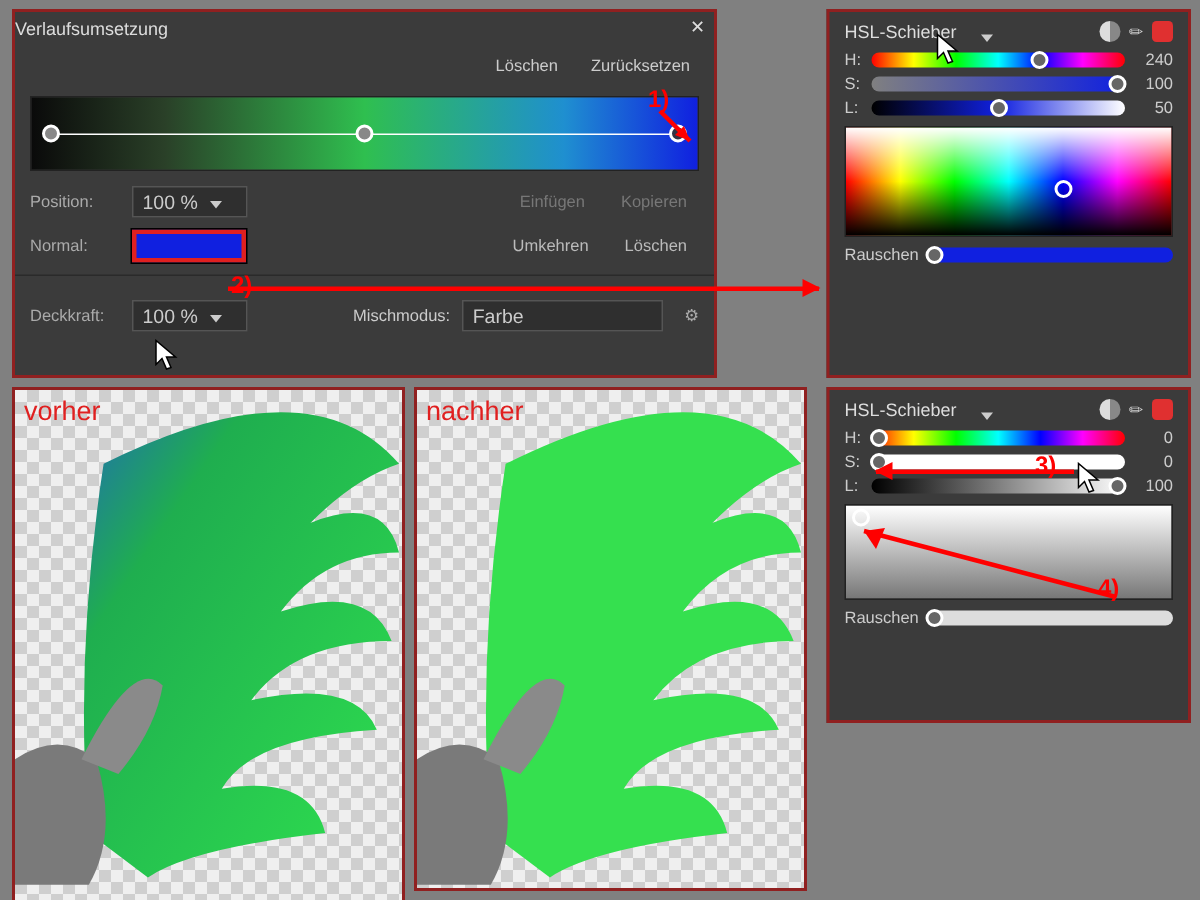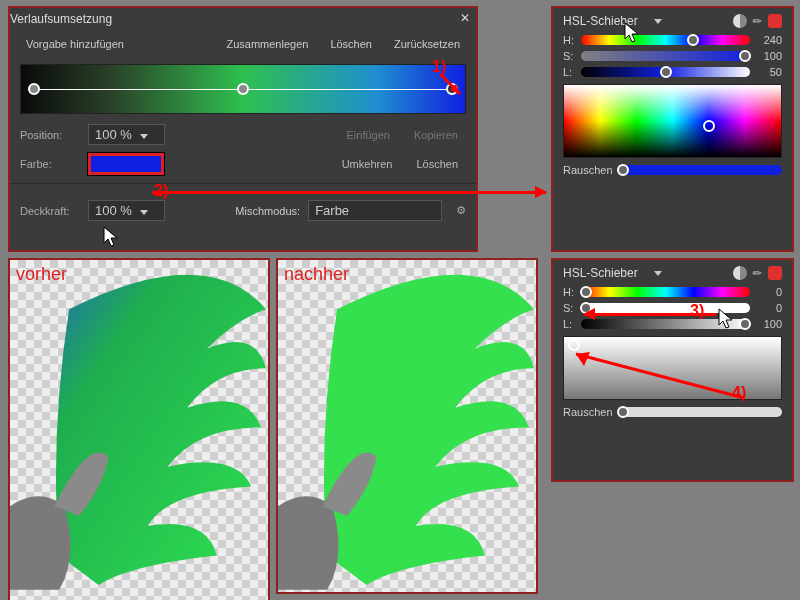--- a/index.html
+++ b/index.html
@@ -11,21 +11,21 @@
   .gradslot{margin:6px 10px;height:48px;position:relative;border:1px solid #222}
   .gradbar{position:absolute;inset:0;background:linear-gradient(90deg,#0a0a0a 0%,#2a4028 20%,#2fbf4f 50%,#1f8fd0 80%,#1020e0 100%)}
   .stopline{position:absolute;left:8px;right:8px;top:50%;height:1px;background:#fff}
   .gstop{position:absolute;top:50%;width:12px;height:12px;margin:-6px 0 0 -6px;border-radius:50%;background:#888;border:2px solid #fff;box-sizing:border-box}
   .row{display:flex;align-items:center;padding:4px 10px;gap:8px}
   .lbl{width:60px;color:#aaa}
   .sel{background:#2f2f2f;border:1px solid #555;color:#ccc;padding:2px 16px 2px 6px;font-size:13px;position:relative}
   .swatch{width:70px;height:16px;background:#1020e0;border:3px solid #e02020;outline:1px solid #000}
   .ghostbtn{color:#777;padding:2px 8px}
   .hsl{position:absolute;background:#3b3b3b;border:2px solid #902020;box-sizing:border-box;padding:6px 10px}
-  .hslhead{display:flex;align-items:center;gap:16px;margin-bottom:6px}
+  .hslhead{display:flex;align-items:flex-end;gap:16px;margin-bottom:6px}
   .hsltitle{flex:0 0 auto;color:#ddd;font-size:12px}
   .tri{width:0;height:0;border-left:4px solid transparent;border-right:4px solid transparent;border-top:5px solid #ccc}
   .hicons{margin-left:auto;display:flex;gap:6px;align-items:center}
   .ico{width:14px;height:14px;border-radius:50%}
   .srow{display:flex;align-items:center;gap:6px;margin:4px 0}
   .sl{width:12px;color:#ccc}
   .track{flex:1;height:10px;border-radius:5px;position:relative}
   .hue{background:linear-gradient(90deg,#f00,#ff0,#0f0,#0ff,#00f,#f0f,#f00)}
   .val{width:26px;text-align:right;color:#ccc}
   .knob{position:absolute;top:50%;width:12px;height:12px;margin:-6px 0 0 -6px;border-radius:50%;background:#666;border:2px solid #fff;box-sizing:border-box}
@@ -45,42 +45,40 @@
 </style>
 </head>
 <body>
 
 <div class="panel" style="left:8px;top:6px;width:470px;height:246px">
   <div class="title">
     <span>Verlaufsumsetzung</span>
     <span class="close">✕</span>
   </div>
   <div class="btnrow">
-    <button class="btn">Vorgabe hinzufügen</button>
-    <div style="flex:1"></div>
-    <button class="btn">Zusammenlegen</button>
+    <div style="flex:1"></div>
     <button class="btn">Löschen</button>
     <button class="btn">Zurücksetzen</button>
   </div>
   <div class="gradslot">
     <div class="gradbar"></div>
     <div class="stopline"></div>
     <div class="gstop" style="left:3%"></div>
     <div class="gstop" style="left:50%"></div>
     <div class="gstop" style="left:97%;border-color:#fff;background:#334"></div>
   </div>
   <div class="row">
     <span class="lbl">Position:</span>
     <span class="sel"><span>100 %</span> <span class="tri" style="display:inline-block;margin-left:4px"></span></span>
     <div style="flex:1"></div>
     <span class="ghostbtn">Einfügen</span>
     <span class="ghostbtn">Kopieren</span>
   </div>
   <div class="row">
-    <span class="lbl">Farbe:</span>
+    <span class="lbl">Normal:</span>
     <div class="swatch"></div>
     <div style="flex:1"></div>
     <span class="ghostbtn" style="color:#bbb">Umkehren</span>
     <span class="ghostbtn" style="color:#bbb">Löschen</span>
   </div>
   <div class="row" style="border-top:1px solid #2a2a2a;margin-top:4px;padding-top:16px">
     <span class="lbl">Deckkraft:</span>
     <span class="sel"><span>100 %</span> <span class="tri" style="display:inline-block;margin-left:4px"></span></span>
     <div style="flex:1"></div>
     <span>Mischmodus:</span>

